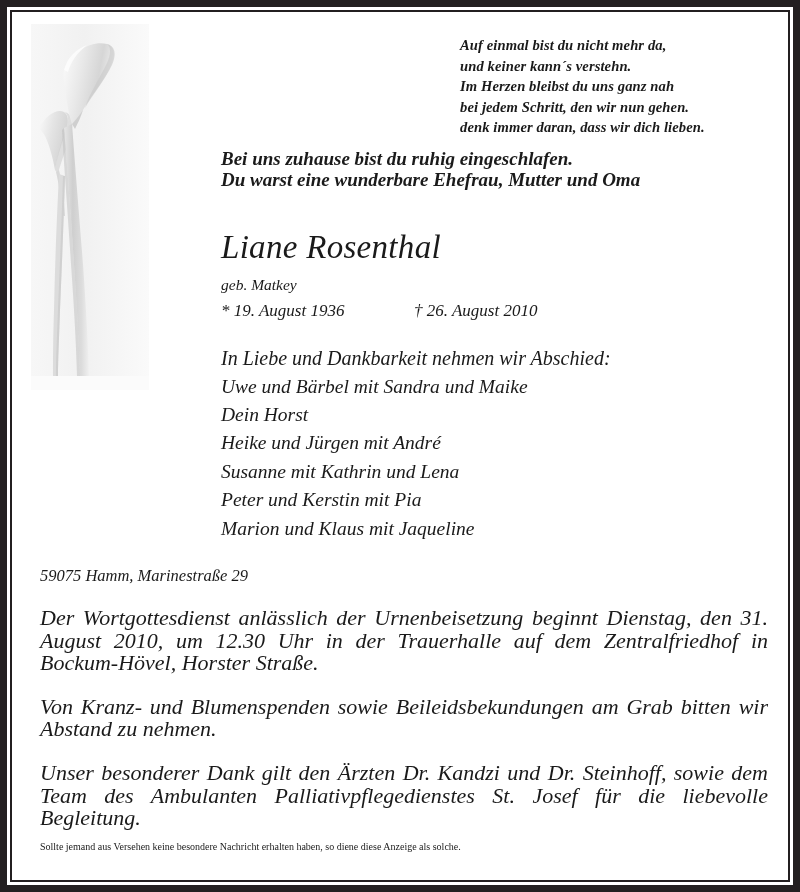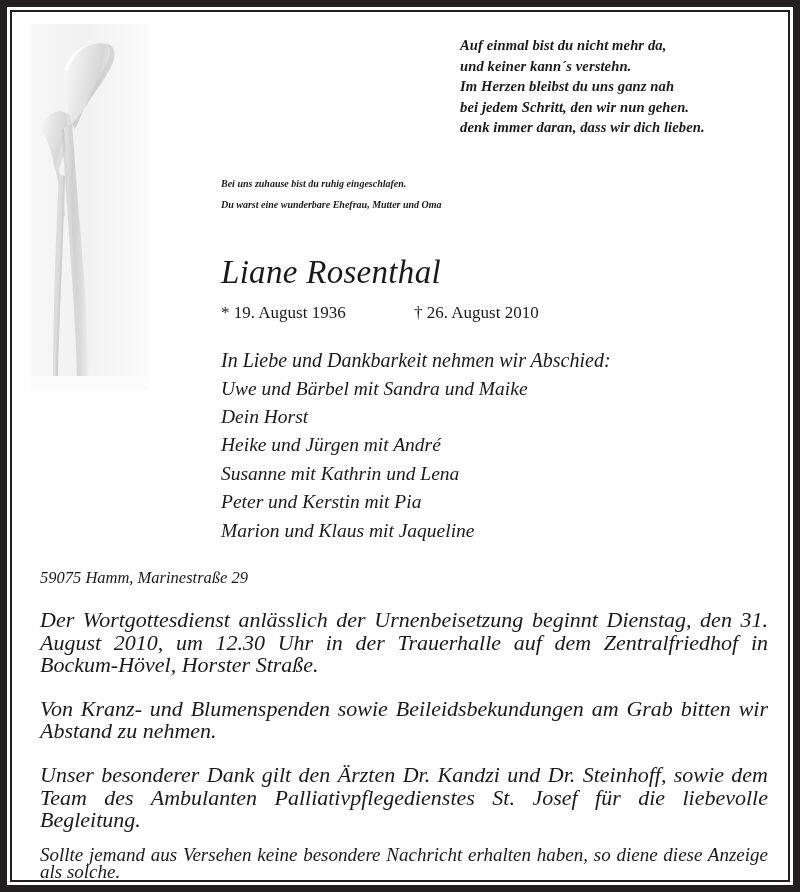--- a/index.html
+++ b/index.html
@@ -61,25 +61,25 @@
     font-style: italic;
     font-weight: bold;
     font-size: 14.6px;
     line-height: 20.5px;
     letter-spacing: .1px;
   }
   .verse div { white-space: nowrap; }
 
   
   .intro {
-    margin-top: 35px;
+    margin-top: 10px;
     padding-left: 181px;
     font-style: italic;
     font-weight: bold;
-    font-size: 10px;
+    font-size: 19px;
     line-height: 21px;
   }
 
   
   .name-block { padding-left: 181px; }
   .name {
     margin-top: 33px;
     font-style: italic;
     font-weight: normal;
     font-size: 33px;
@@ -87,20 +87,21 @@
     letter-spacing: .3px;
   }
   .maiden {
     margin-top: 4px;
     font-style: italic;
     font-size: 15.5px;
     line-height: 19px;
   }
   .dates {
     margin-top: 6px;
+    font-style: italic;
     font-size: 17px;
     line-height: 21px;
   }
   .dates .born { display: inline-block; width: 193px; }
 
   
   .farewell-head {
     margin-top: 27px;
     padding-left: 181px;
     font-style: italic;
@@ -130,23 +131,22 @@
   
   .para {
     margin-top: 21px;
     font-style: italic;
     font-size: 22px;
     line-height: 22.6px;
     text-align: justify;
   }
   .para.tight { }
   .footnote {
-    margin-top: 14px;
-    font-style: italic;
-    font-size: 19px;
+    margin-top: 8px;
+    font-size: 10px;
     line-height: 17px;
     text-align: justify;
   }
 </style>
 </head>
 <body>
 
 <div class="notice">
   <div class="notice-inner">
     <div class="page">
@@ -207,20 +207,21 @@
         <div>denk immer daran, dass wir dich lieben.</div>
       </div>
 
       <div class="intro">
         <div>Bei uns zuhause bist du ruhig eingeschlafen.</div>
         <div>Du warst eine wunderbare Ehefrau, Mutter und Oma</div>
       </div>
 
       <div class="name-block">
         <div class="name">Liane Rosenthal</div>
+        <div class="maiden">geb. Matkey</div>
         <div class="dates">
           <span class="born">* 19. August 1936</span><span class="died">† 26. August 2010</span>
         </div>
       </div>
 
       <div class="farewell-head">In Liebe und Dankbarkeit nehmen wir Abschied:</div>
       <ul class="survivors">
         <li>Uwe und Bärbel mit Sandra und Maike</li>
         <li>Dein Horst</li>
         <li>Heike und Jürgen mit André</li>

